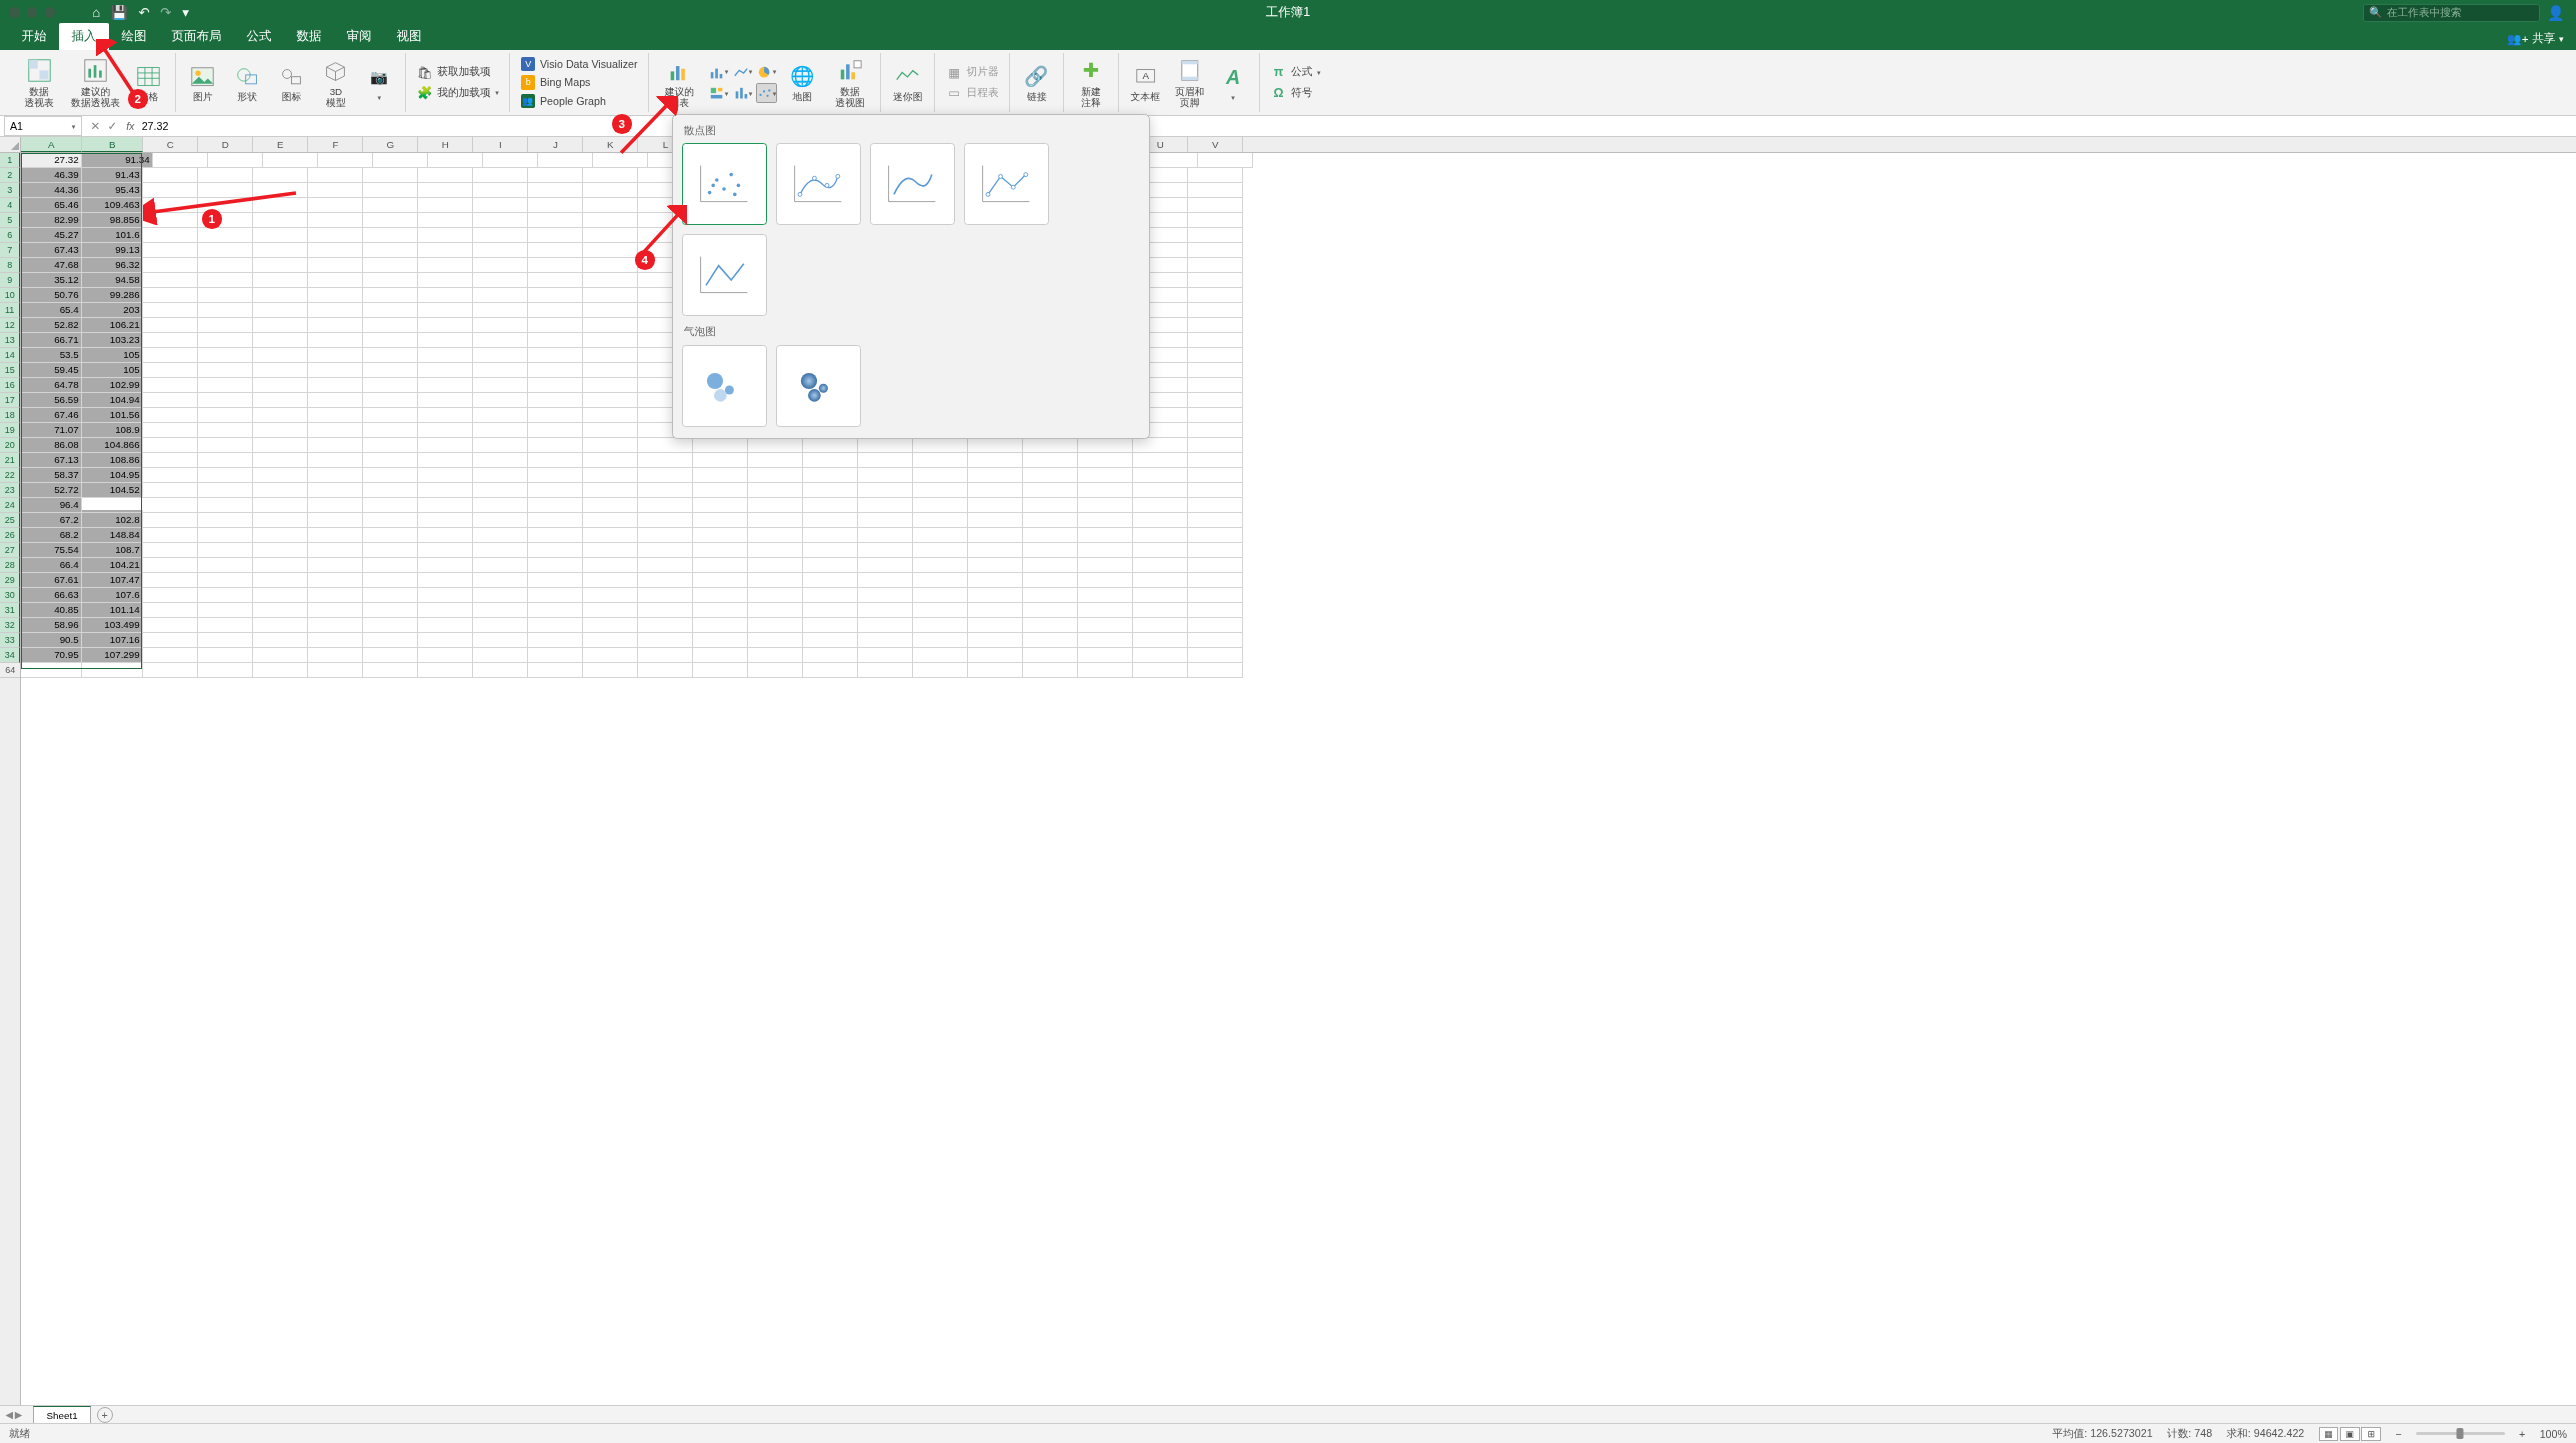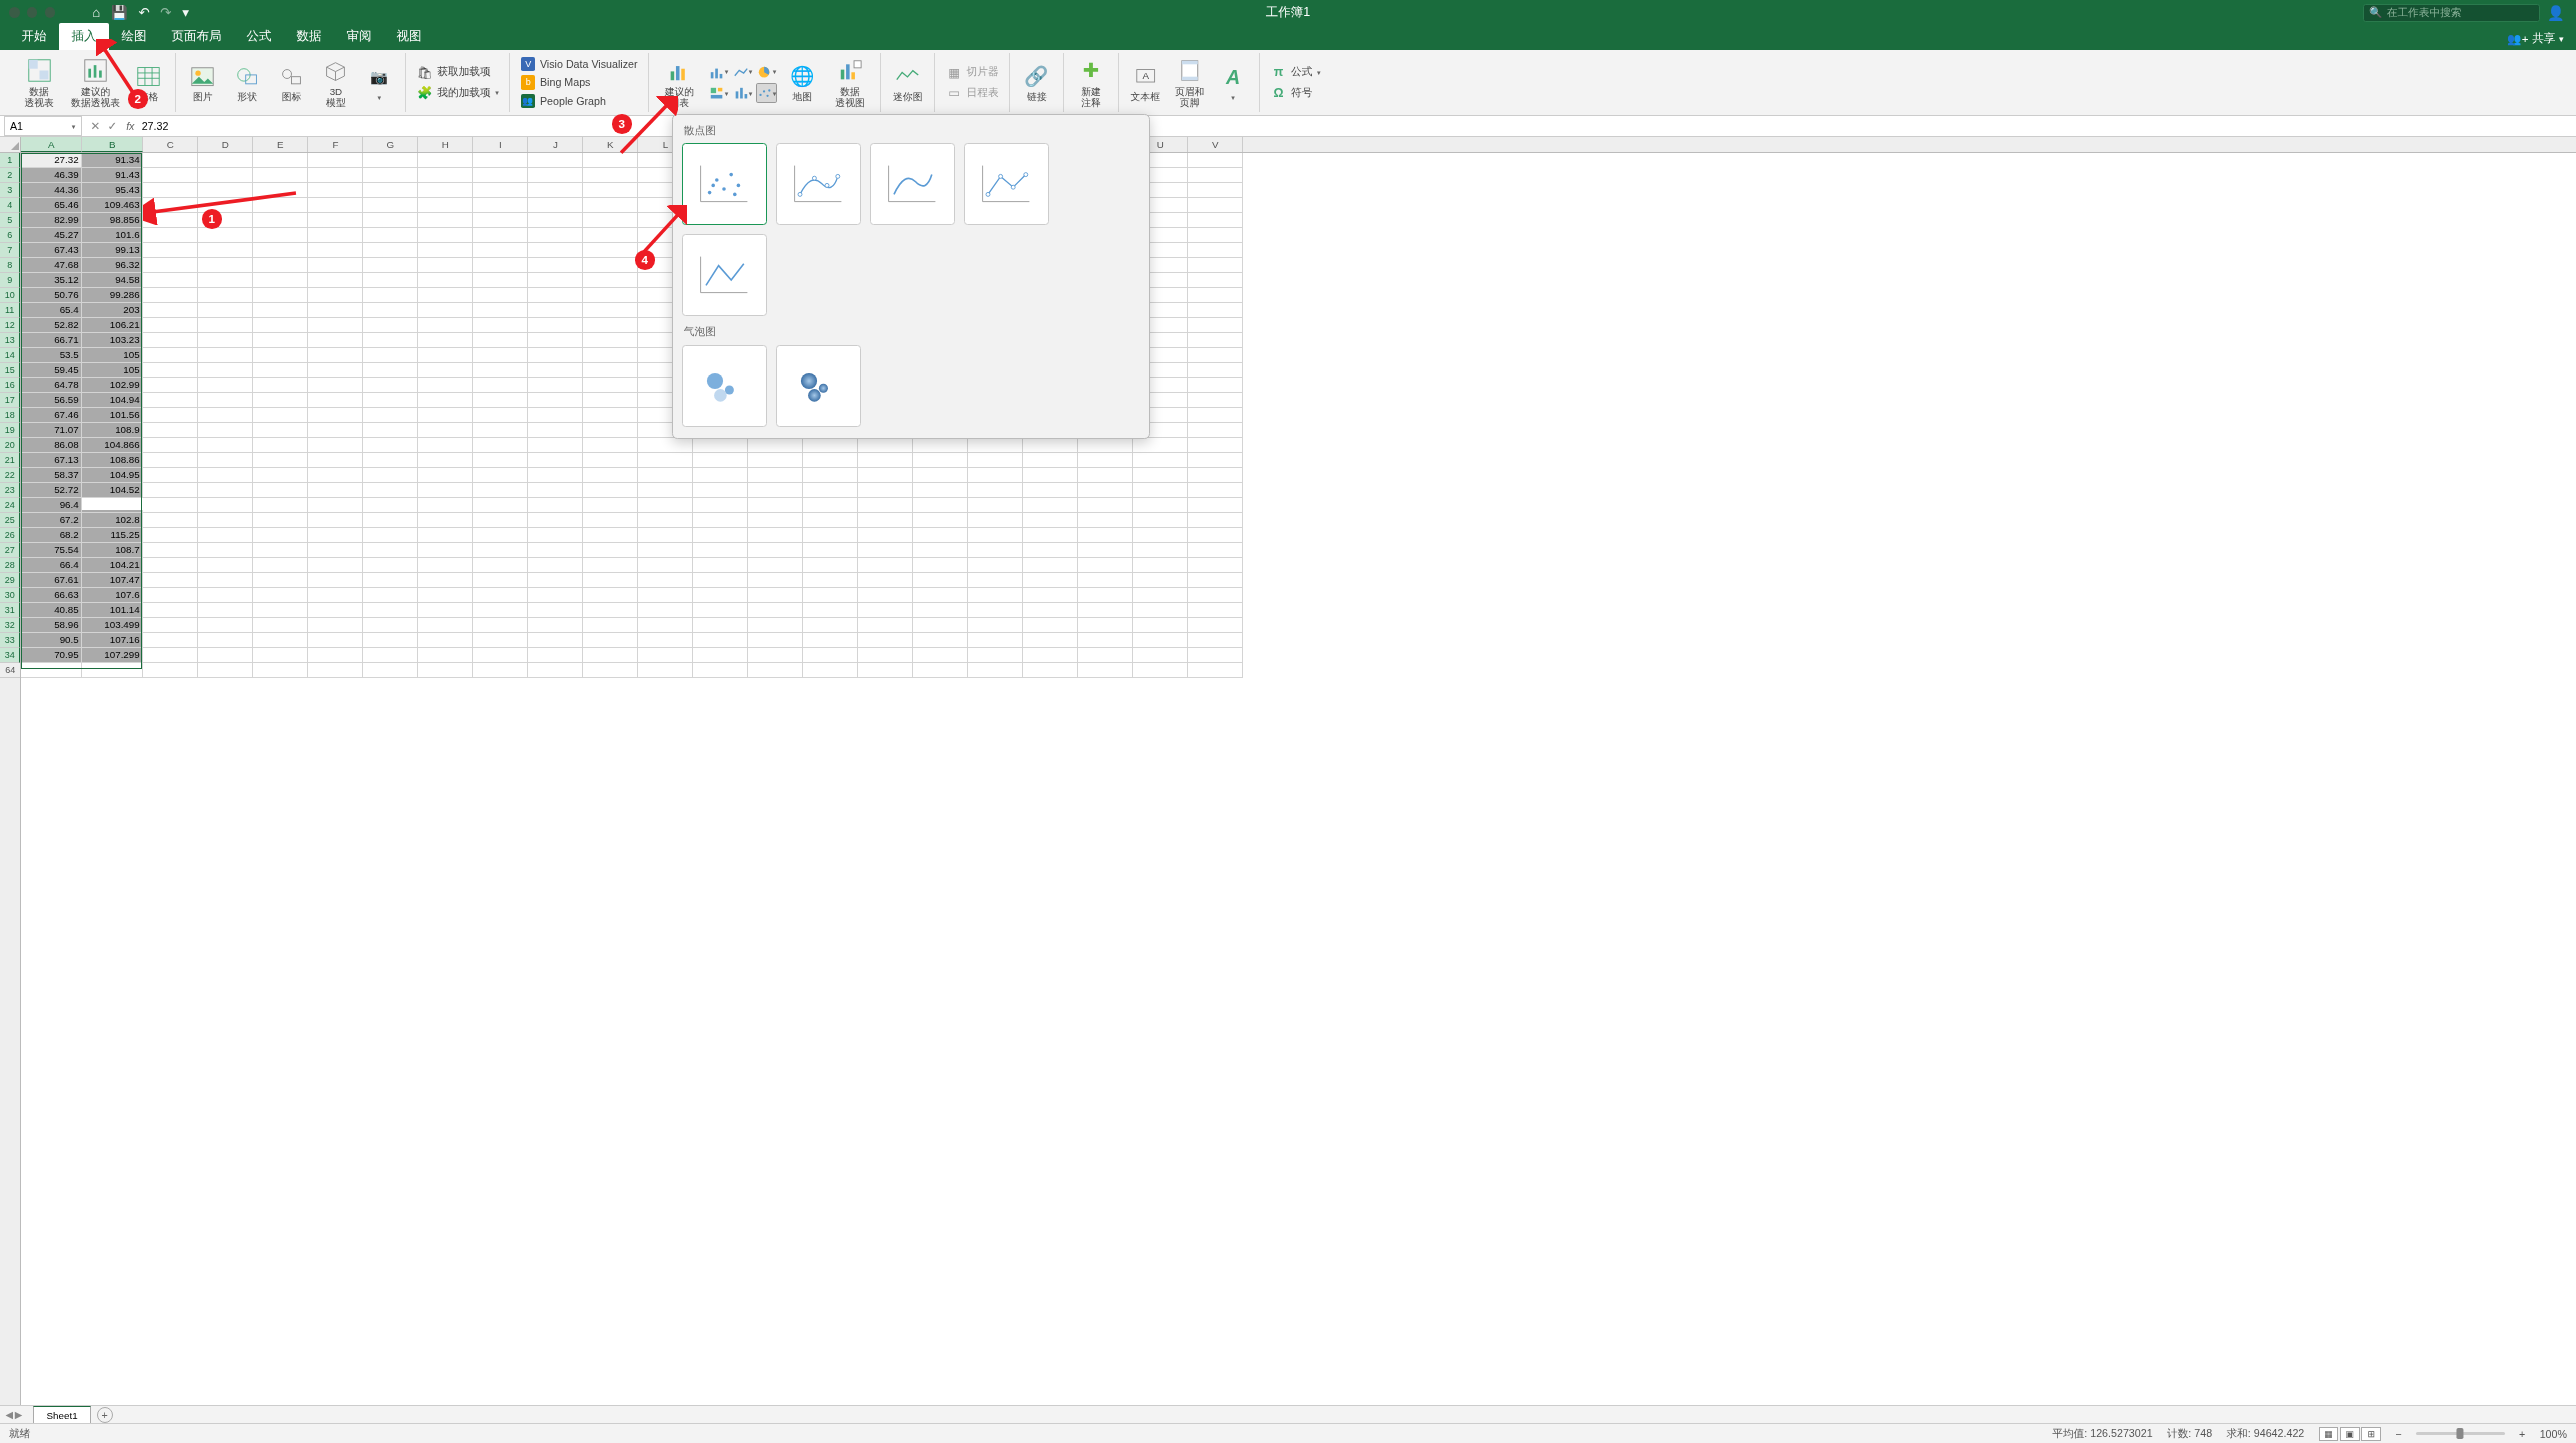--- a/index.html
+++ b/index.html
@@ -475,21 +475,21 @@
       <div class="rh sel">30</div>
       <div class="rh sel">31</div>
       <div class="rh sel">32</div>
       <div class="rh sel">33</div>
       <div class="rh sel">34</div>
       <div class="rh">64</div>
     </div>
   <div class="cells" id="cells">
       <div class="row">
         <div class="cell sel active" style="width: 61px;">27.32</div>
-        <div class="cell sel" style="width: 61px; padding-left: 8px;">91.34</div>
+        <div class="cell sel" style="width: 71px; padding-left: 8px;">91.34</div>
         <div class="cell" style="width: 55px;"></div>
         <div class="cell" style="width: 55px;"></div>
         <div class="cell" style="width: 55px;"></div>
         <div class="cell" style="width: 55px;"></div>
         <div class="cell" style="width: 55px;"></div>
         <div class="cell" style="width: 55px;"></div>
         <div class="cell" style="width: 55px;"></div>
         <div class="cell" style="width: 55px;"></div>
         <div class="cell" style="width: 55px;"></div>
         <div class="cell" style="width: 55px;"></div>
@@ -1075,21 +1075,21 @@
         <div class="cell" style="width: 55px;"></div>
         <div class="cell" style="width: 55px;"></div>
         <div class="cell" style="width: 55px;"></div>
         <div class="cell" style="width: 55px;"></div>
         <div class="cell" style="width: 55px;"></div>
         <div class="cell" style="width: 55px;"></div>
         <div class="cell" style="width: 55px;"></div>
       </div>
       <div class="row">
         <div class="cell sel" style="width: 61px;">68.2</div>
-        <div class="cell sel" style="width: 61px;">115.25</div>
+        <div class="cell sel" style="width: 61px;">148.84</div>
         <div class="cell" style="width: 55px;"></div>
         <div class="cell" style="width: 55px;"></div>
         <div class="cell" style="width: 55px;"></div>
         <div class="cell" style="width: 55px;"></div>
         <div class="cell" style="width: 55px;"></div>
         <div class="cell" style="width: 55px;"></div>
         <div class="cell" style="width: 55px;"></div>
         <div class="cell" style="width: 55px;"></div>
         <div class="cell" style="width: 55px;"></div>
         <div class="cell" style="width: 55px;"></div>

